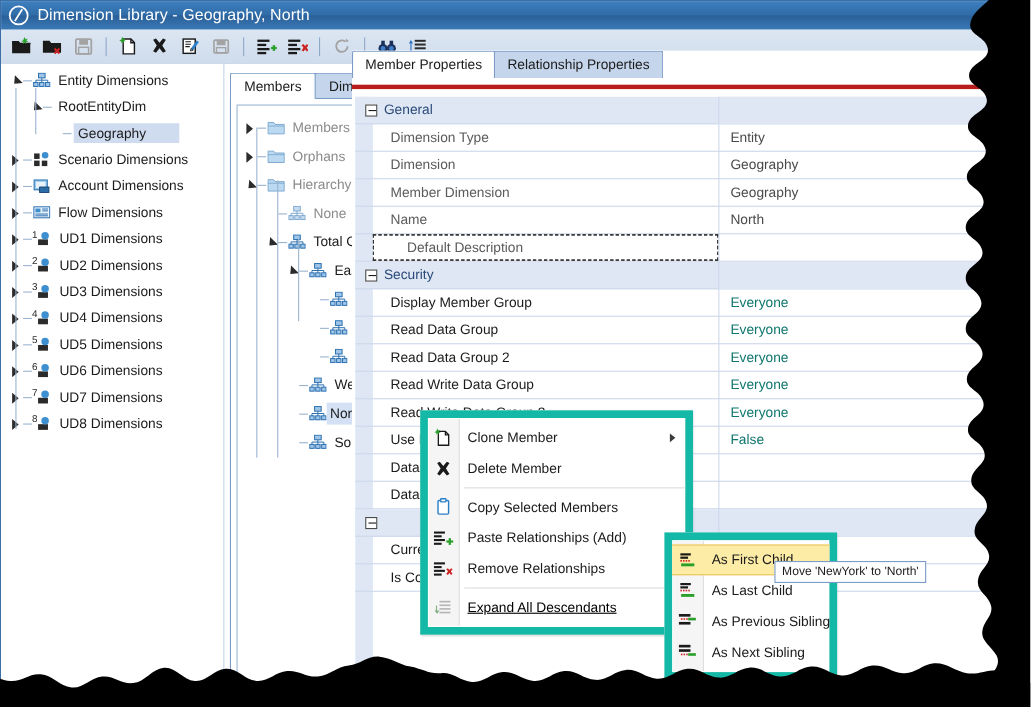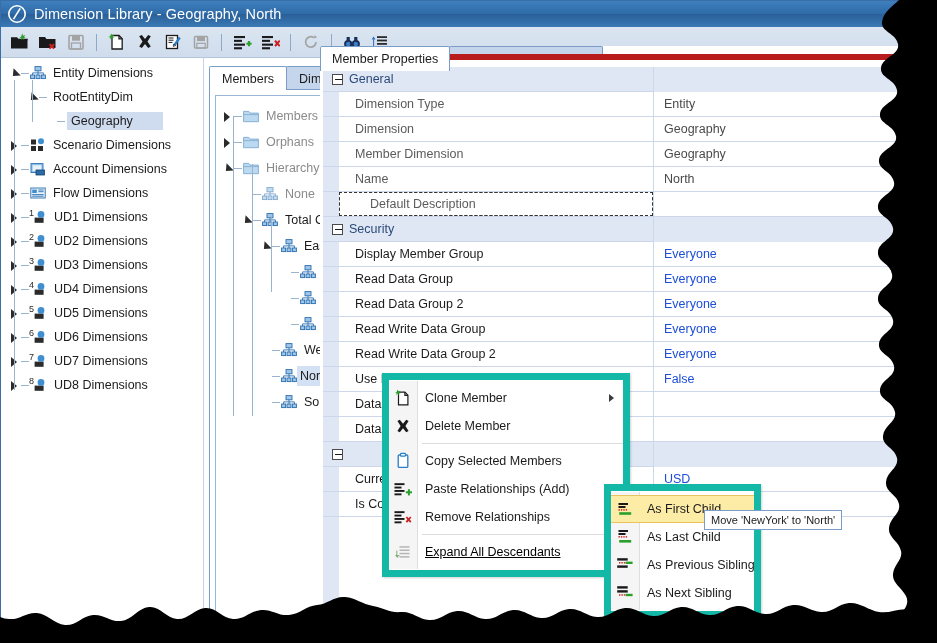--- a/index.html
+++ b/index.html
@@ -239,23 +239,23 @@
     color: #1b1b1b;
     border: 1px solid #7a9cc6;
     border-bottom: none;
     background: #c5d6ec;
     border-radius: 2px 2px 0 0;
     margin-right: -1px;
   }
   .ptab.active { background: #ffffff; z-index: 3; position: relative; }
   .prop-body {
     position: absolute;
-    left: 0; top: 8px;
+    left: 0; top: 31px;
     width: 600px; height: 540px;
-    border-top: 6px solid #b91c1c;
+    border-top: 4px solid #b91c1c;
     background: #ffffff;
     padding-top: 7px;
   }
   .pgrid {
     position: absolute;
     left: 3px; top: 7px;
     width: 594px;
   }
   .pgrid-leftbar {
     position: absolute;
@@ -281,21 +281,21 @@
   .prow .pval {
     padding-left: 10px;
     color: #4a4a4a;
     white-space: nowrap;
     border-left: 1px solid #ccd8ea;
     height: 25px;
     display: flex; align-items: center;
     flex: 1 1 auto;
   }
   .prow.dark .pname { color: #1b1b1b; }
-  .prow.dark .pval { color: #1d4ed8; }
+  .prow.dark .pval { color: #0f766e; }
   .prow.group {
     background: #dfe7f5;
     border-bottom: 1px solid #ccd8ea;
   }
   .prow.group .pname {
     padding-left: 26px;
     color: #2b4a78;
   }
   .prow.group .pval { border-left: 1px solid #ccd8ea; background: #dfe7f5; }
   .expander {

